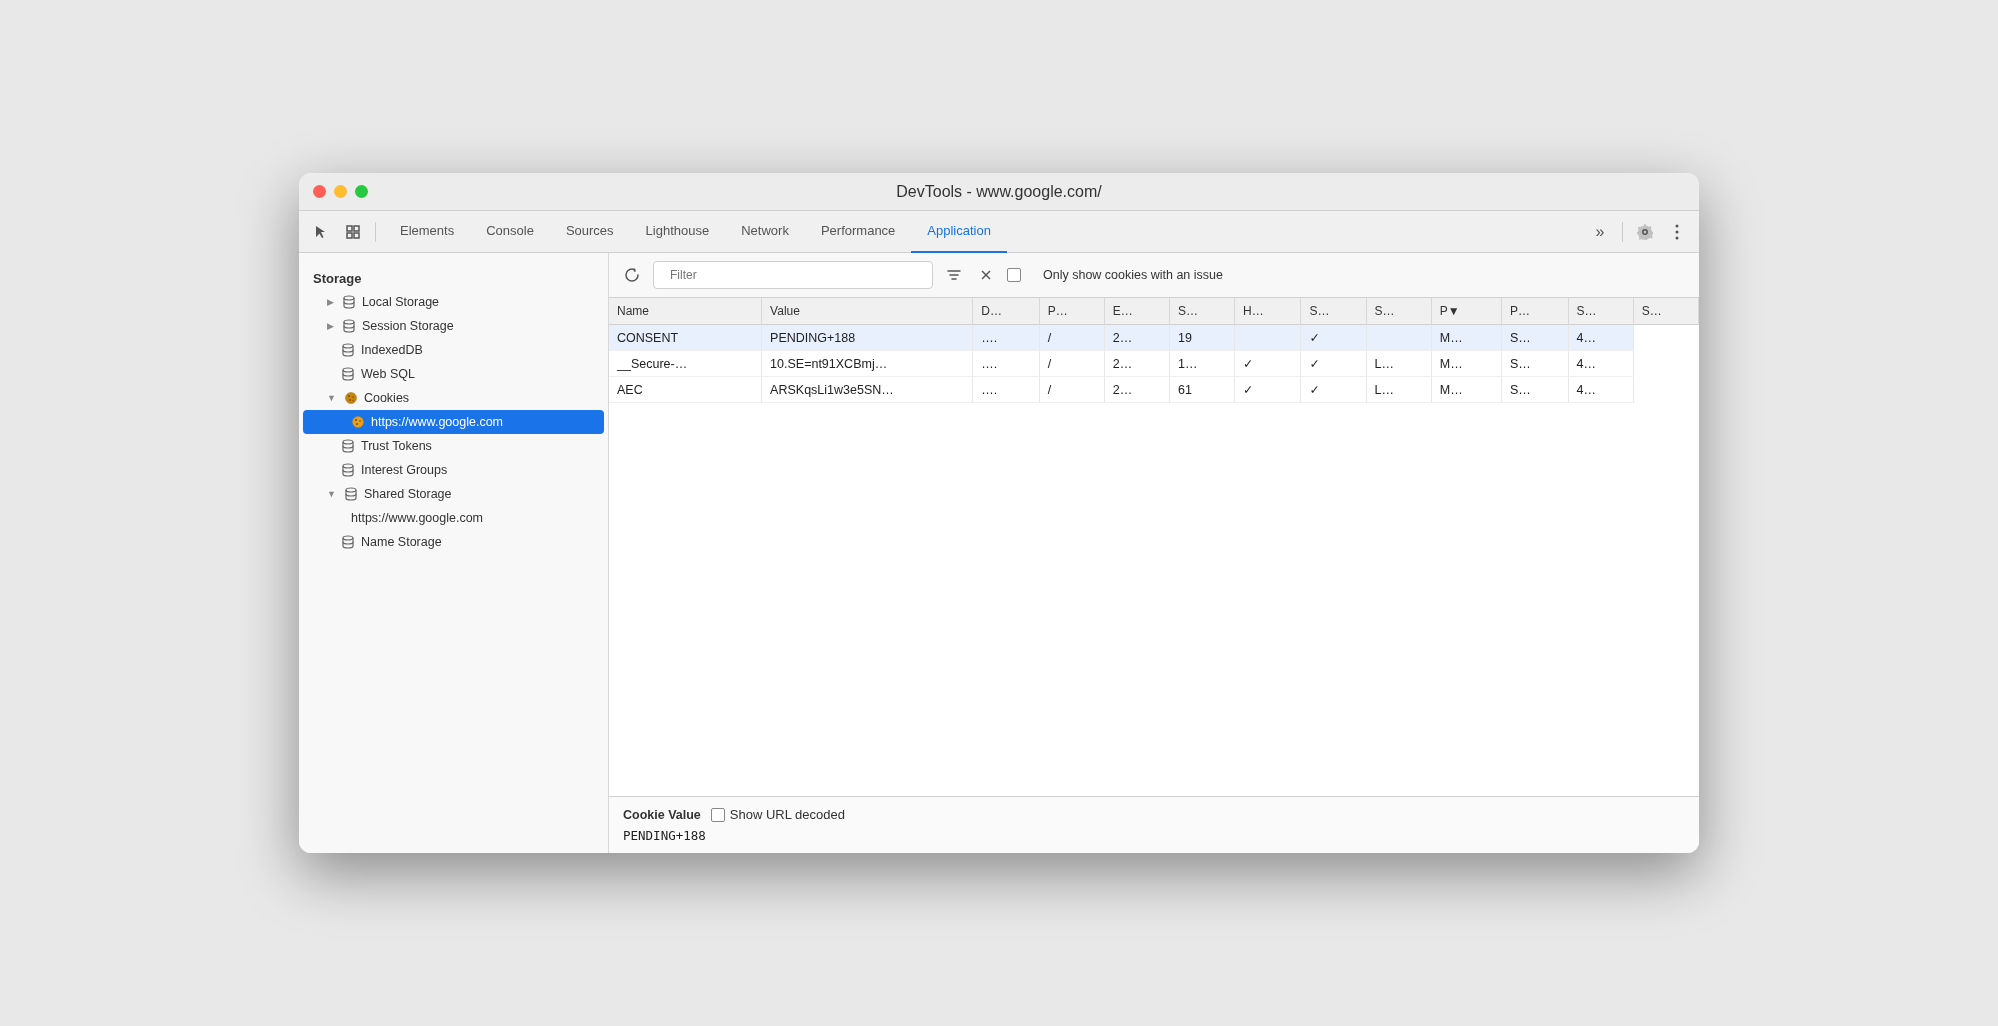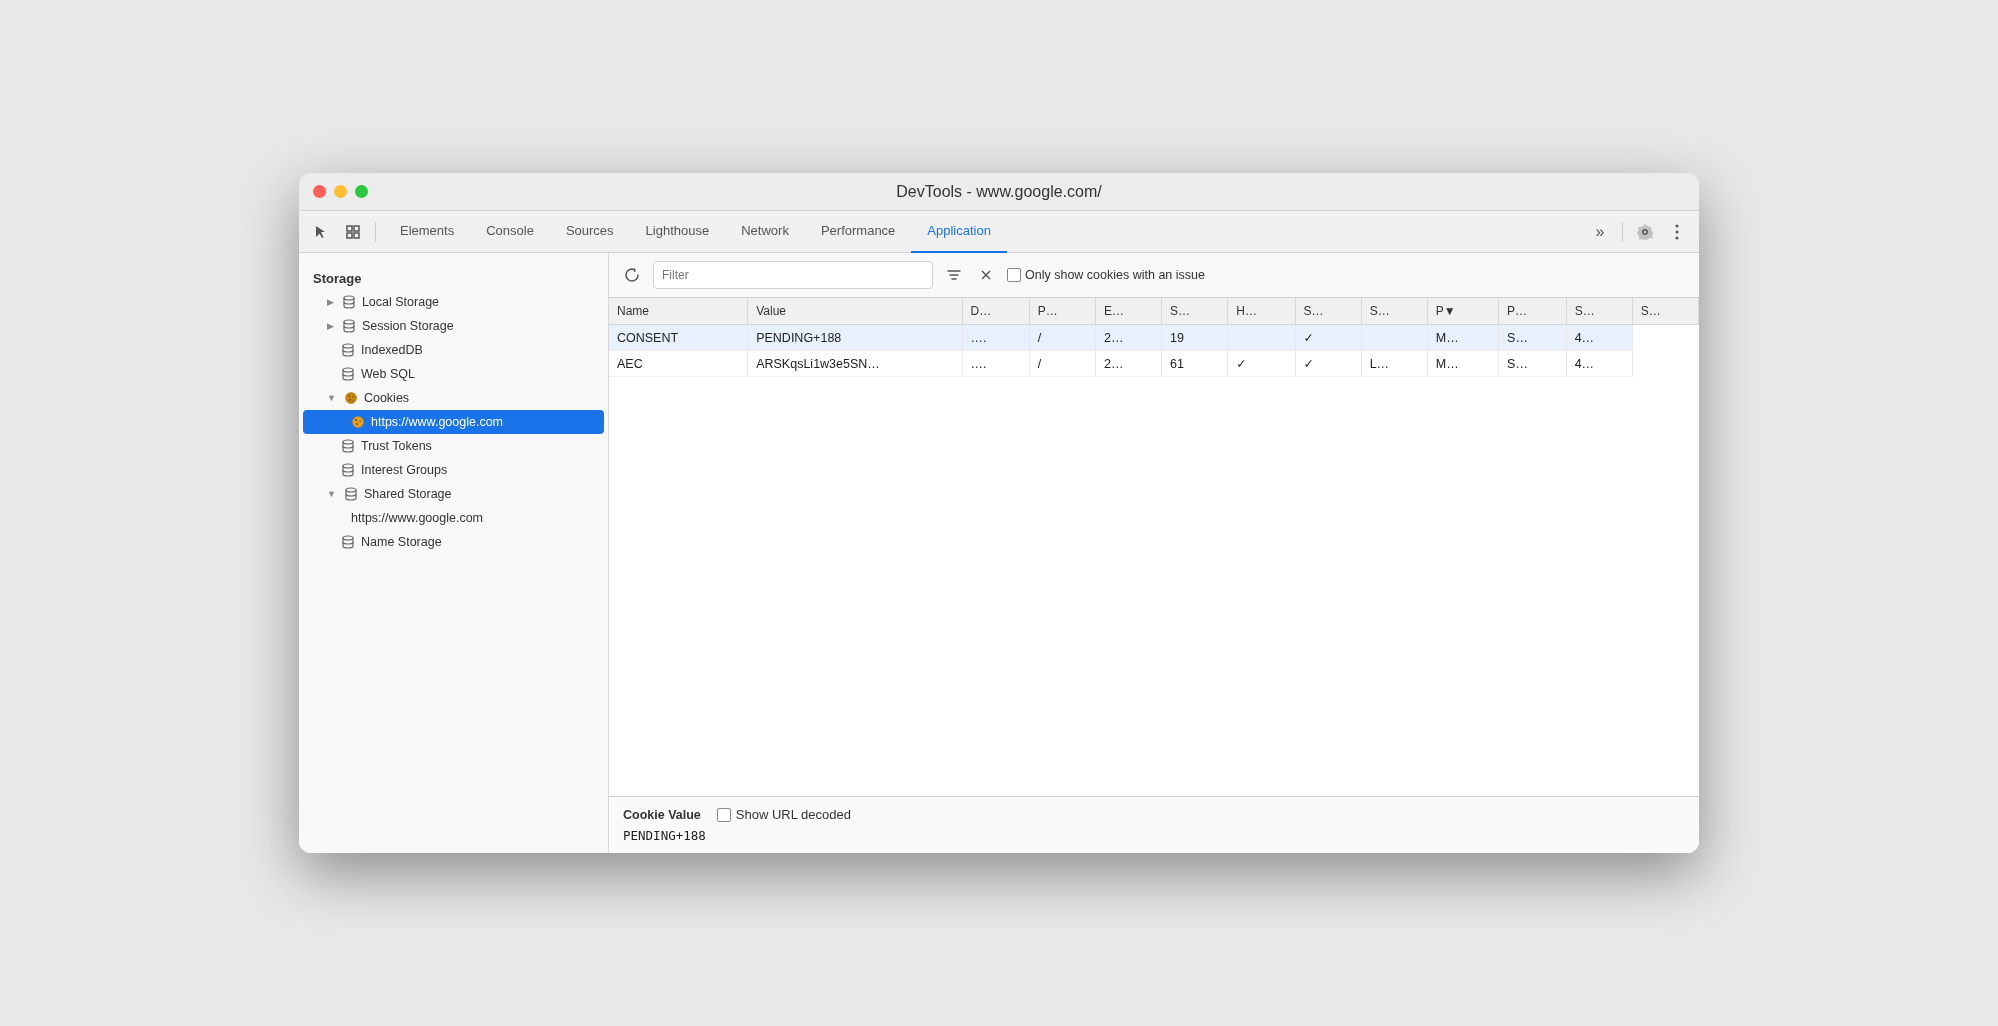--- a/index.html
+++ b/index.html
@@ -165,21 +165,21 @@
       cursor: pointer;
       font-size: 14px;
       color: #555;
     }
     .filter-input {
       flex: 1;
       max-width: 280px;
       height: 28px;
       border: 1px solid #d0d0d0;
       border-radius: 4px;
-      padding: 0 8px;
+      padding: 0 16px;
       font-size: 12px;
       background: white;
       outline: none;
     }
     .filter-actions {
       display: flex;
       align-items: center;
       gap: 6px;
     }
     .filter-btn {
@@ -189,21 +189,21 @@
       align-items: center;
       justify-content: center;
       cursor: pointer;
       font-size: 13px;
       color: #555;
       border-radius: 3px;
     }
     .show-issues {
       display: flex;
       align-items: center;
-      gap: 4px;
+      gap: 22px;
       font-size: 12.5px;
       color: #333;
       cursor: pointer;
     }
     .checkbox {
       width: 14px;
       height: 14px;
       border: 1.5px solid #888;
       border-radius: 2px;
       background: white;
@@ -245,21 +245,21 @@
     tbody tr { cursor: pointer; padding-left: 32px; }
     tbody tr.selected { background: #e8f0fe; }
     .cookie-value-panel {
       border-top: 1px solid #d0d0d0;
       padding: 10px 14px;
       background: #fafafa;
     }
     .cookie-value-header {
       display: flex;
       align-items: center;
-      gap: 16px;
+      gap: 10px;
       margin-bottom: 6px;
     }
     .cookie-value-label {
       font-size: 12.5px;
       font-weight: 600;
       color: #333;
     }
     .show-decoded {
       display: flex;
       align-items: center;
@@ -508,20 +508,34 @@
               <td>2…</td>
               <td>19</td>
               <td></td>
               <td>✓</td>
               <td></td>
               <td>M…</td>
               <td>S…</td>
               <td>4…</td>
             </tr>
 
+            <tr>
+              <td>__Secure-…</td>
+              <td>10.SE=nt91XCBmj…</td>
+              <td>….</td>
+              <td>/</td>
+              <td>2…</td>
+              <td>1…</td>
+              <td>✓</td>
+              <td>✓</td>
+              <td>L…</td>
+              <td>M…</td>
+              <td>S…</td>
+              <td>4…</td>
+            </tr>
 
             <tr>
               <td>AEC</td>
               <td>ARSKqsLi1w3e5SN…</td>
               <td>….</td>
               <td>/</td>
               <td>2…</td>
               <td>61</td>
               <td>✓</td>
               <td>✓</td>

